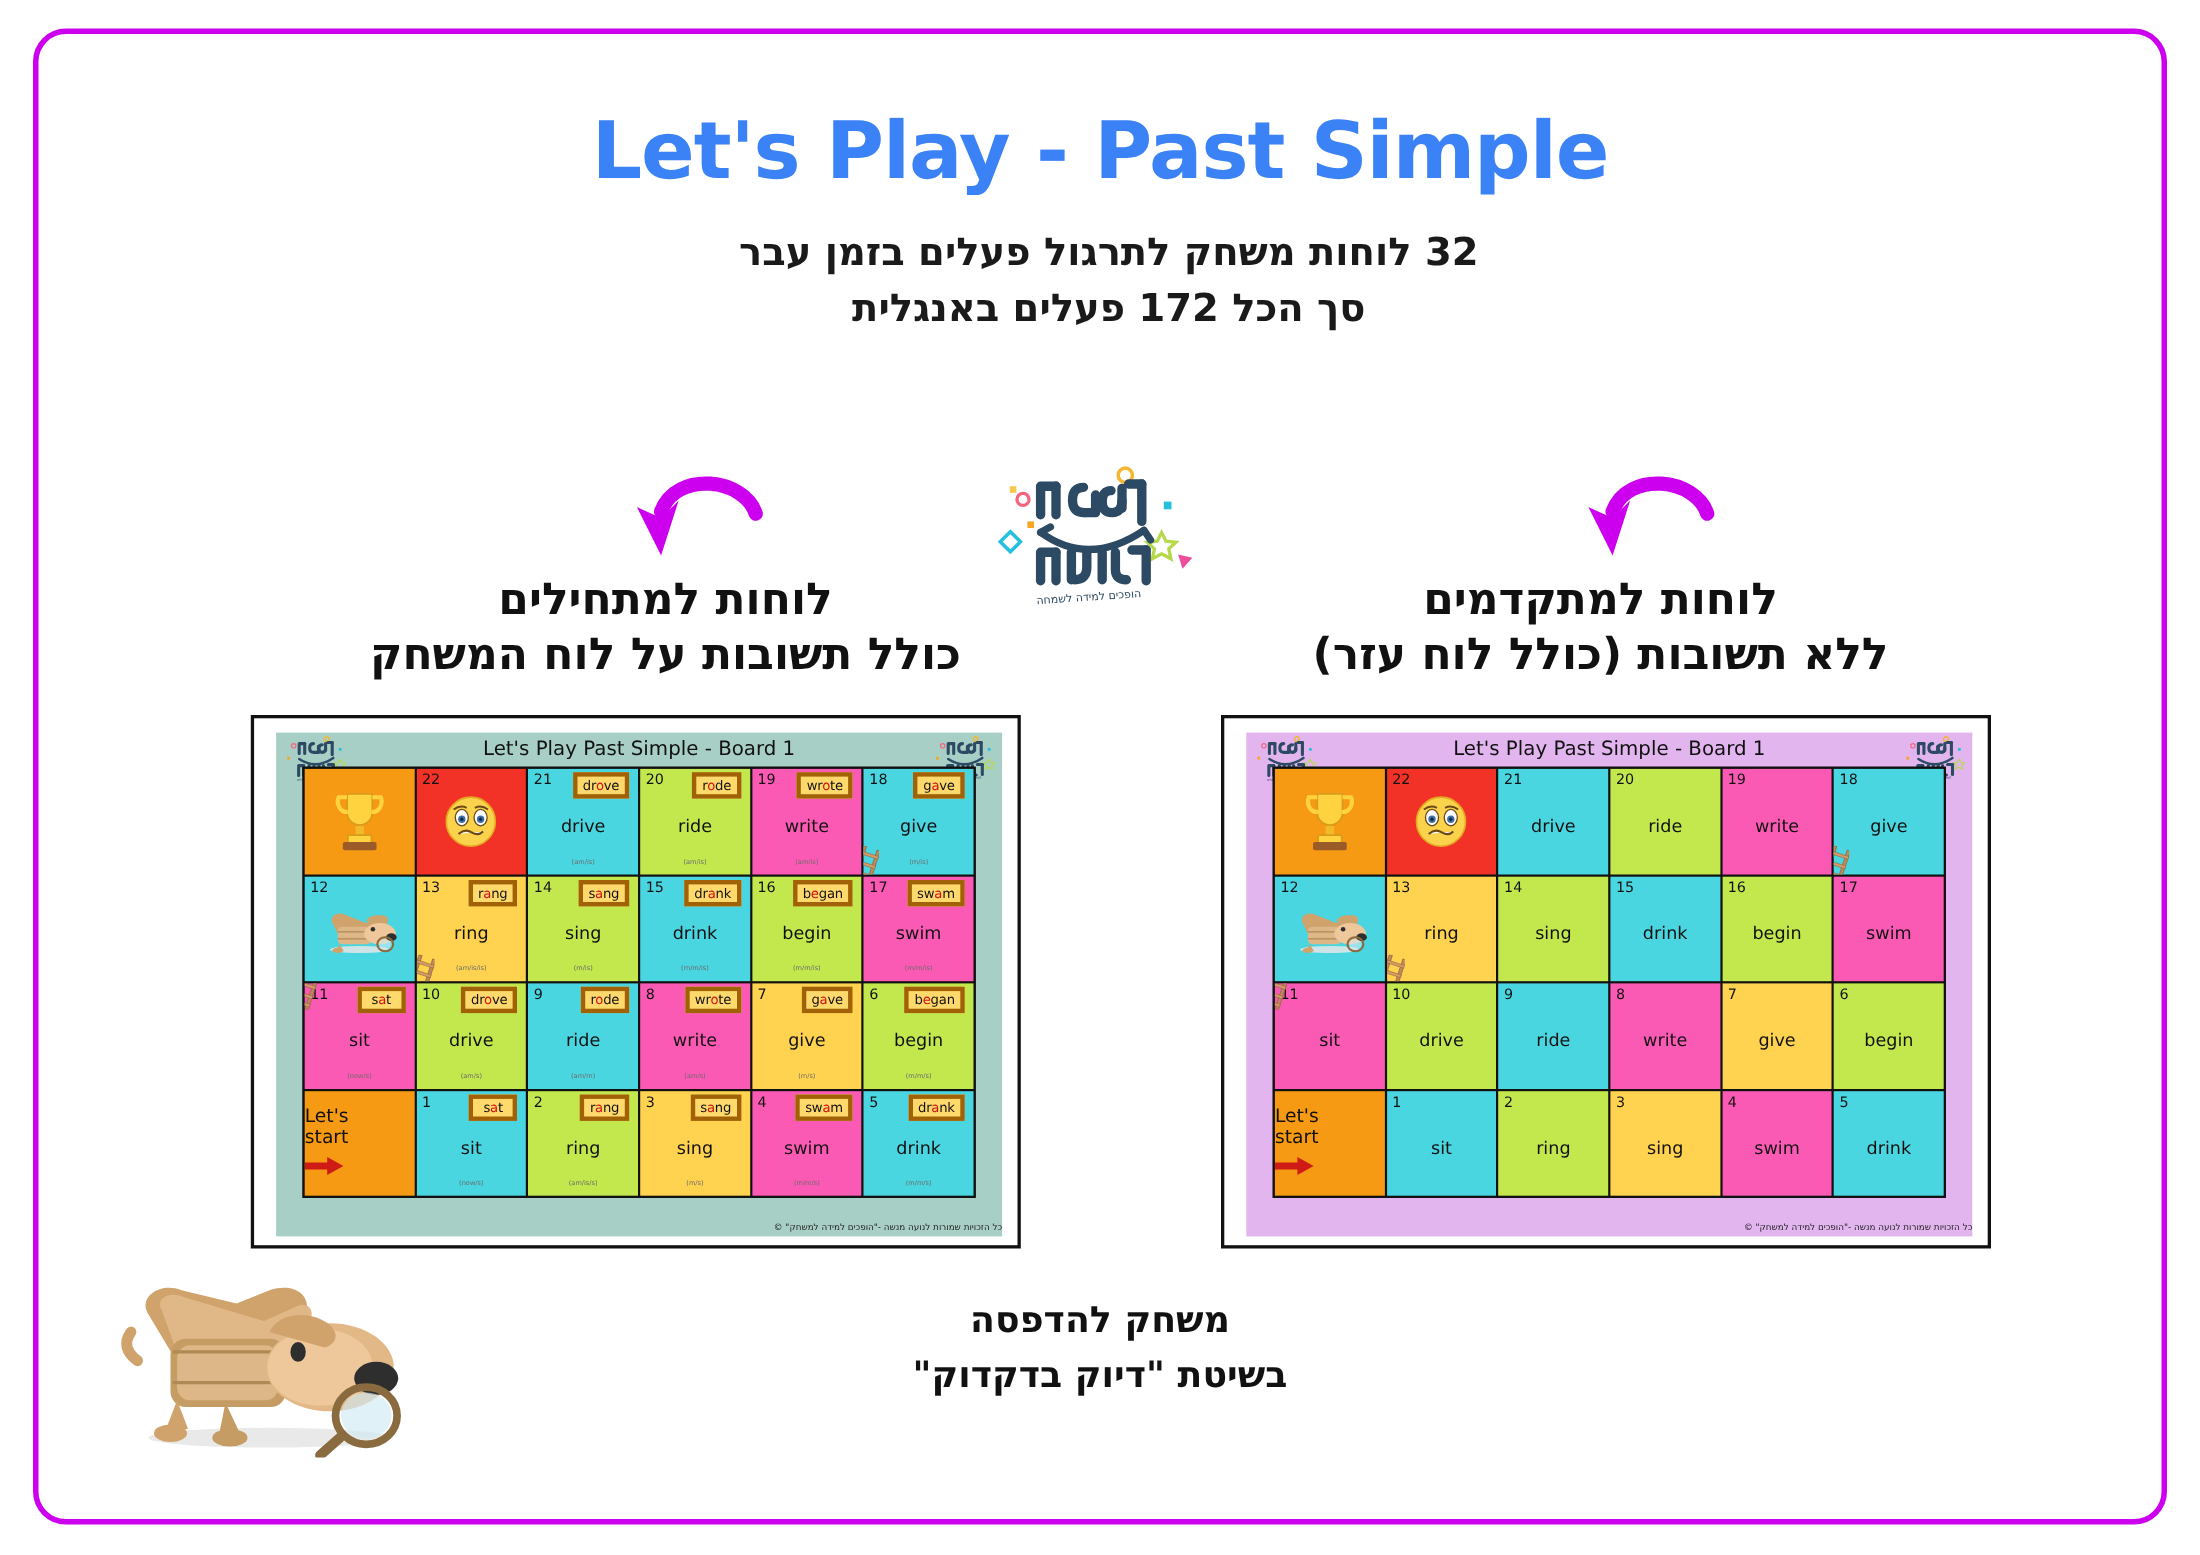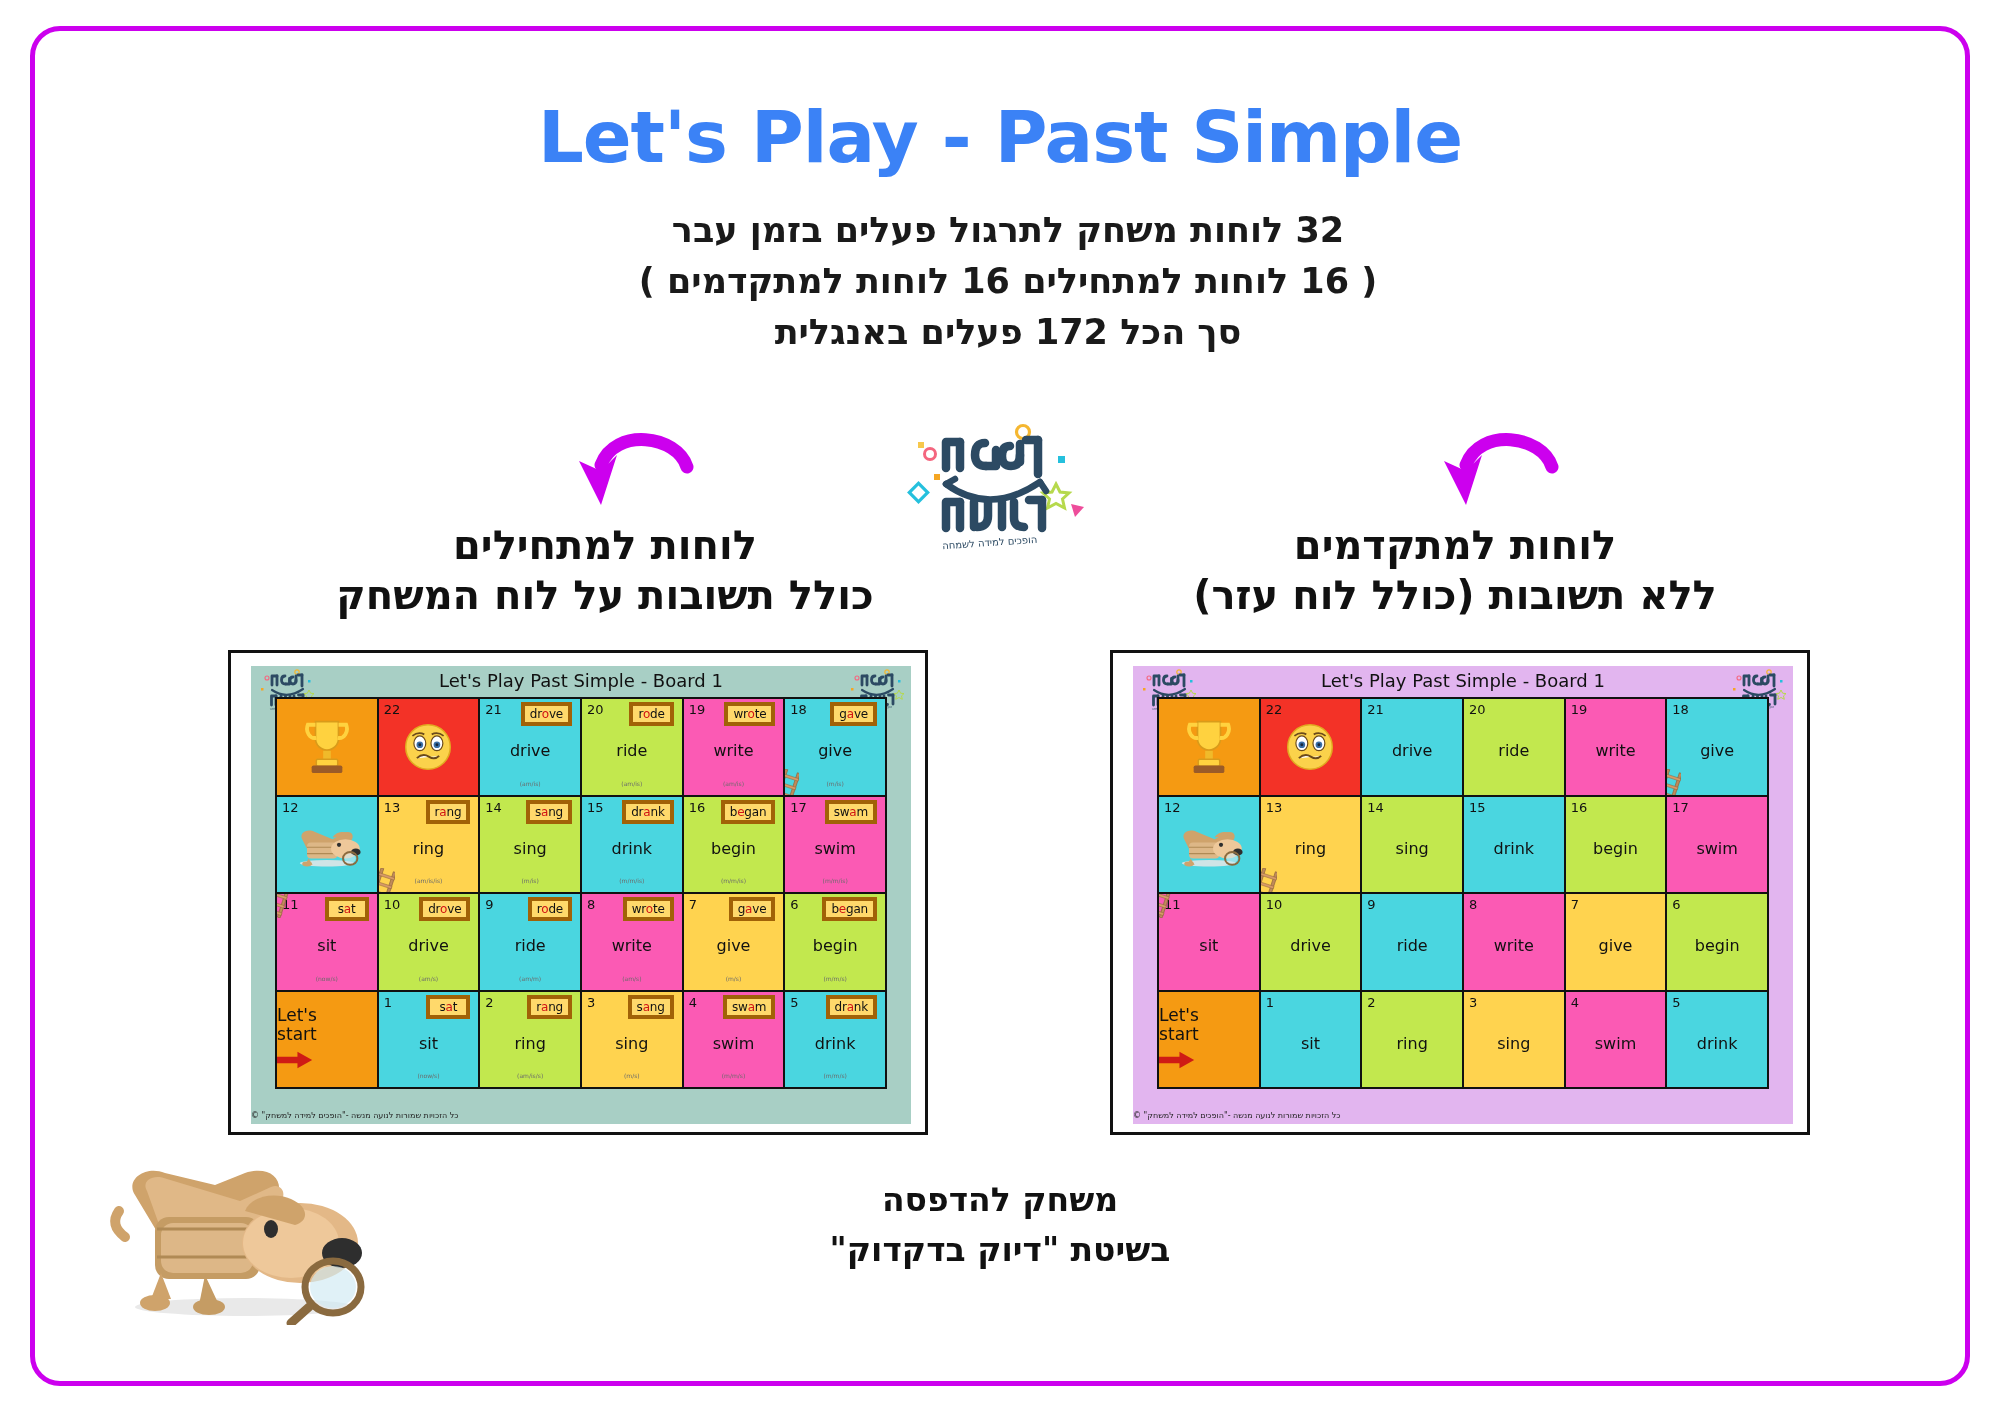--- a/index.html
+++ b/index.html
@@ -172,21 +172,21 @@
     margin-top: 6px;
   }
   .cell.trophy, .cell.emoji, .cell.dog {
     display: flex; align-items: center; justify-content: center;
   }
   .ladder { position: absolute; pointer-events: none; }
 
   .board-footer {
     position: absolute;
     left: 0; bottom: 4px; width: 100%;
-    text-align: left;
+    text-align: right;
     font-size: 8px;
     color: #222;
     direction: rtl;
   }
 
   
   .bottom-text {
     position: absolute;
     left: 700px; top: 1175px; width: 600px;
     text-align: center;
@@ -212,21 +212,20 @@
 </head>
 <body>
 
 <div class="page">
   <div class="page-border"></div>
 
   <div class="main-title">Let's Play - Past Simple</div>
 
   <div class="sub-lines">
     <div class="sub-line">32 לוחות משחק לתרגול פעלים בזמן עבר</div>
-    <div class="sub-line">( 16 לוחות למתחילים 16 לוחות למתקדמים )</div>
     <div class="sub-line">סך הכל 172 פעלים באנגלית</div>
   </div>
 
   <div class="logo-wrap">
     <svg class="logo-svg" viewBox="0 0 200 135">
 
       <circle cx="133" cy="14" r="6.5" fill="none" stroke="#f5b731" stroke-width="3.2"></circle>
       <circle cx="40" cy="36" r="5.5" fill="none" stroke="#f4667f" stroke-width="3"></circle>
       <rect x="28" y="24" width="6" height="6" fill="#f7c84c"></rect>
       <rect x="44" y="56" width="6" height="6" fill="#f5a623"></rect>

